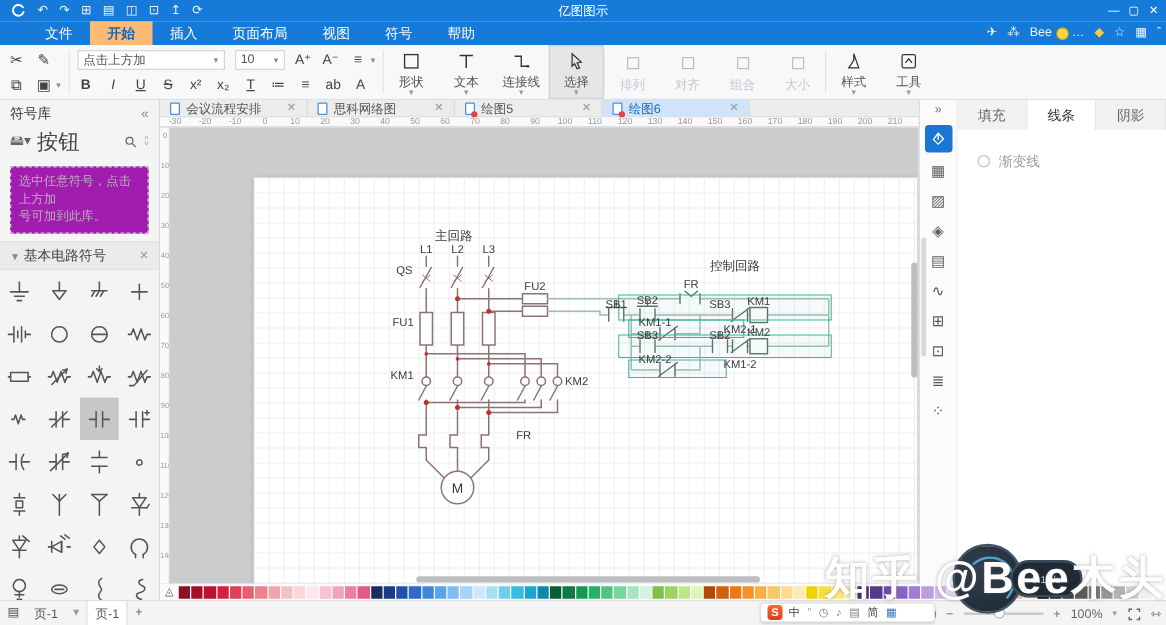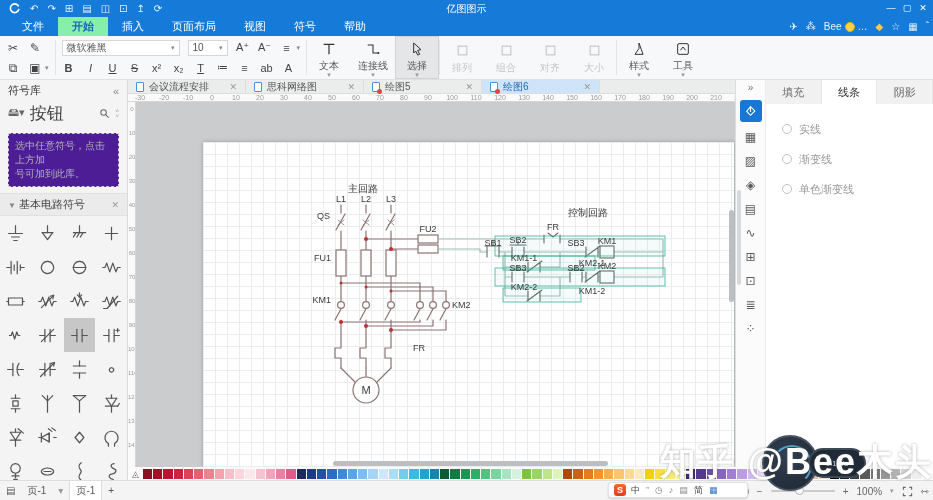--- a/index.html
+++ b/index.html
@@ -11,21 +11,21 @@
   #titlebar { position:absolute; left:0; top:0; width:933px; height:17px; background:#157ad8; display:flex; align-items:center; color:#fff; }
   .qb { display:flex; align-items:center; gap:9px; padding-left:8px; }
   .qb .qi { font-size:10px; color:#eaf3fc; cursor:default; }
   #win-title { position:absolute; left:0; right:0; text-align:center; font-size:10px; color:#fff; pointer-events:none; }
   .winbtns { position:absolute; right:2px; top:0; display:flex; }
   .winbtn { width:16px; height:16px; display:flex; align-items:center; justify-content:center; font-size:9px; color:#fff; }
 
   
   #menubar { position:absolute; left:0; top:17px; width:933px; height:19px; background:#157ad8; display:flex; align-items:flex-end; }
   .menu-item { color:#fff; font-size:11px; padding:3px 14px; height:19px; display:flex; align-items:center; }
-  .menu-item.active { background:#86efac; color:#1668b8; font-weight:bold; }
+  .menu-item.active { background:#fdba74; color:#1668b8; font-weight:bold; }
   #menu-right { position:absolute; right:4px; top:0; height:19px; display:flex; align-items:center; gap:8px; color:#e8f2fc; font-size:10px; }
   .avatar-dot { width:10px; height:10px; border-radius:50%; background:#ffd24a; border:1px solid #e8b400; display:inline-block; }
   .vip-d { color:#ffc83d; }
 
   
   #ribbon { position:absolute; left:0; top:36px; width:933px; height:44px; background:#f7f8f9; border-bottom:1px solid #dfe2e5; display:flex; align-items:stretch; }
   .rb-group { display:flex; flex-direction:column; justify-content:center; padding:0 6px; }
   .rb-sep { width:1px; background:#e3e5e7; margin:4px 0; }
   .rb-row { display:flex; align-items:center; gap:8px; height:20px; }
   .rb-btn { color:#444; font-size:12px; min-width:14px; text-align:center; cursor:default; }
@@ -39,21 +39,21 @@
   .big-group .bg-caret { font-size:7px; color:#999; line-height:4px; }
   .big-group.sel { background:#e4e6e8; border:1px solid #d0d3d6; }
   .big-group.disabled .bg-icon, .big-group.disabled .bg-label { color:#c3c6c9;font-family:Liberation Mono, monospace; }
 
   
   #sidebar { position:absolute; left:0; top:80px; width:128px; height:400px; background:#f4f4f5; border-right:1px solid #d9dadb; overflow:hidden; }
   #sb-head { display:flex; align-items:center; justify-content:space-between; padding:3px 8px 2px 8px; font-size:11px; color:#333; }
   #sb-search { display:flex; align-items:center; gap:5px; padding:2px 8px; }
   #sb-search .lib-ic { color:#666; font-size:11px; }
   #sb-search .lib-label { flex:1; font-size:17px; color:#444; }
-  #sb-tip { margin:6px 8px; border:1px dashed #cfcfcf; background:#4c1d95; color:#b4b4b4; font-size:10px; padding:5px 6px; line-height:14px; }
+  #sb-tip { margin:6px 8px; border:1px dashed #cfcfcf; background:#a21caf; color:#b4b4b4; font-size:10px; padding:5px 6px; line-height:14px; }
   #sb-section { display:flex; align-items:center; justify-content:space-between; background:#ebebec; border-top:1px solid #e0e0e0; border-bottom:1px solid #e0e0e0; padding:3px 8px; font-size:11px; color:#444; }
   #sb-grid { display:grid; grid-template-columns:repeat(4,1fr); }
   .sym-cell { height:34px; display:flex; align-items:center; justify-content:center; }
   .sym-cell.sel { background:#c7c7c7; }
   .sym-cell svg { width:21px; height:21px; stroke:#555; stroke-width:1.4; fill:none; stroke-linecap:round; stroke-linejoin:round; }
 
   
   #tabbar { position:absolute; left:128px; top:80px; width:607px; height:14px; background:#ebecec; display:flex; border-bottom:1px solid #dcdddd; }
   .doc-tab { display:flex; align-items:center; gap:5px; padding:0 8px; font-size:10px; color:#555; border-right:1px solid #dcdddd; min-width:118px; }
   .doc-tab .tab-x { color:#999; font-size:9px; margin-left:auto; }
@@ -127,21 +127,21 @@
     </div>
     <div id="win-title">亿图图示</div>
     <div class="winbtns">
       <div class="winbtn">—</div>
       <div class="winbtn">▢</div>
       <div class="winbtn">✕</div>
     </div>
   </div>
 
   <div id="menubar">
-    <div id="menu-items" style="display:flex;padding-left:8px;">
+    <div id="menu-items" style="display:flex;padding-left:22px;">
         <div class="menu-item">文件</div>
         <div class="menu-item active">开始</div>
         <div class="menu-item">插入</div>
         <div class="menu-item">页面布局</div>
         <div class="menu-item">视图</div>
         <div class="menu-item">符号</div>
         <div class="menu-item">帮助</div>
       </div>
     <div id="menu-right">
       <span>✈</span>
@@ -167,21 +167,21 @@
       <div class="rb-row">
         <span class="rb-btn">⧉</span>
         <span class="rb-btn">▣</span>
           <span class="rb-caret">▾</span>
       </div>
     </div>
     <div class="rb-sep"></div>
     <div class="rb-group">
       <div class="rb-row">
         <span class="font-box">
-            <span>微软雅黑</span>
+            <span>点击上方加</span>
             <span class="rb-caret">▾</span>
           </span>
         <span class="size-box">
             <span>10</span>
             <span class="rb-caret">▾</span>
           </span>
         <span class="rb-btn sm">A⁺</span>
         <span class="rb-btn sm">A⁻</span>
         <span class="rb-btn sm">≡</span>
           <span class="rb-caret">▾</span>
@@ -198,20 +198,29 @@
           <span class="rb-btn sm">≡</span>
           <span class="rb-btn sm">ab</span>
           <span class="rb-btn sm">A</span>
         </div>
     </div>
     <div class="rb-sep"></div>
     <div id="big-groups" style="display:flex;align-items:stretch;">
         <div class="big-group">
           <div class="bg-icon">
             <svg width="16" height="16" viewBox="0 0 24 24">
+              <rect x="4" y="4" width="16" height="16" fill="none" stroke="#333" stroke-width="1.6"></rect>
+            </svg>
+          </div>
+          <div class="bg-label">形状</div>
+          <div class="bg-caret">▾</div>
+        </div>
+        <div class="big-group">
+          <div class="bg-icon">
+            <svg width="16" height="16" viewBox="0 0 24 24">
               <path d="M4 5h16M12 5v15" stroke="#333" stroke-width="1.8" fill="none"></path>
             </svg>
           </div>
           <div class="bg-label">文本</div>
           <div class="bg-caret">▾</div>
         </div>
         <div class="big-group">
           <div class="bg-icon">
             <svg width="16" height="16" viewBox="0 0 24 24">
               <path d="M4 6h8v12h8" stroke="#333" stroke-width="1.6" fill="none"></path>
@@ -238,29 +247,29 @@
             </svg>
           </div>
           <div class="bg-label">排列</div>
         </div>
         <div class="big-group disabled">
           <div class="bg-icon">
             <svg width="15" height="15" viewBox="0 0 24 24">
               <rect x="5" y="5" width="14" height="14" fill="none" stroke="#bbb" stroke-width="1.5"></rect>
             </svg>
           </div>
-          <div class="bg-label">组合</div>
+          <div class="bg-label">对齐</div>
         </div>
         <div class="big-group disabled">
           <div class="bg-icon">
             <svg width="15" height="15" viewBox="0 0 24 24">
               <rect x="5" y="5" width="14" height="14" fill="none" stroke="#bbb" stroke-width="1.5"></rect>
             </svg>
           </div>
-          <div class="bg-label">对齐</div>
+          <div class="bg-label">组合</div>
         </div>
         <div class="big-group disabled">
           <div class="bg-icon">
             <svg width="15" height="15" viewBox="0 0 24 24">
               <rect x="5" y="5" width="14" height="14" fill="none" stroke="#bbb" stroke-width="1.5"></rect>
             </svg>
           </div>
           <div class="bg-label">大小</div>
         </div>
         <div class="rb-sep"></div>
@@ -754,29 +763,21 @@
       <div id="panel-scroll"></div>
     </div>
     <div id="rp-tabs">
         <div class="rp-tab">填充</div>
         <div class="rp-tab active">线条</div>
         <div class="rp-tab">阴影</div>
       </div>
     <div id="rp-body">
         <div class="rp-opt">
           <span class="radio"></span>
-          <span>实线</span>
-        </div>
-        <div class="rp-opt">
-          <span class="radio"></span>
           <span>渐变线</span>
-        </div>
-        <div class="rp-opt">
-          <span class="radio"></span>
-          <span>单色渐变线</span>
         </div>
       </div>
   </div>
 
   <div id="colorbar">
     <span id="cb-bucket">◬</span>
     <div id="swatches">
         <div class="sw" style="background: rgb(142, 15, 31);"></div>
         <div class="sw" style="background: rgb(165, 15, 38);"></div>
         <div class="sw" style="background: rgb(191, 18, 48);"></div>

